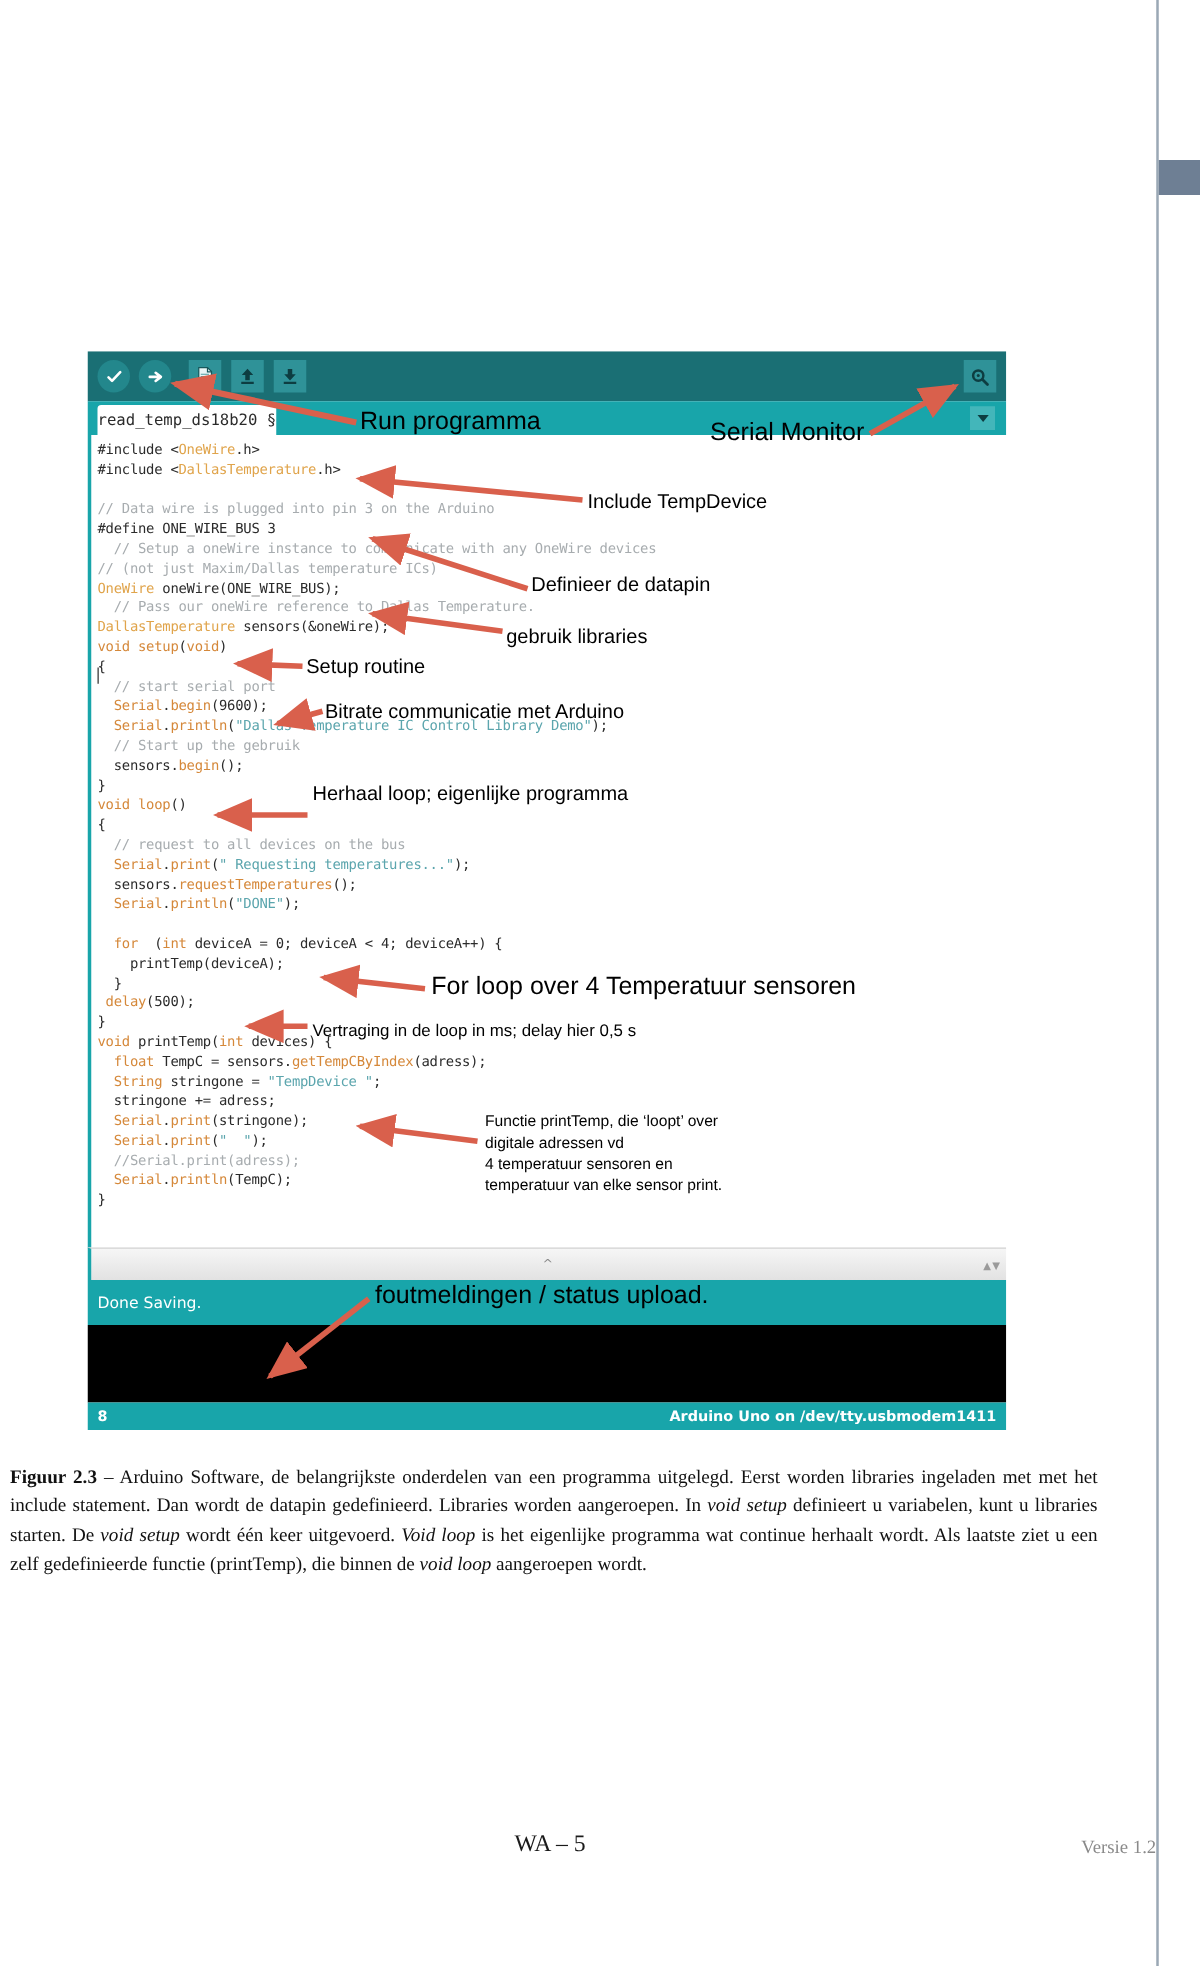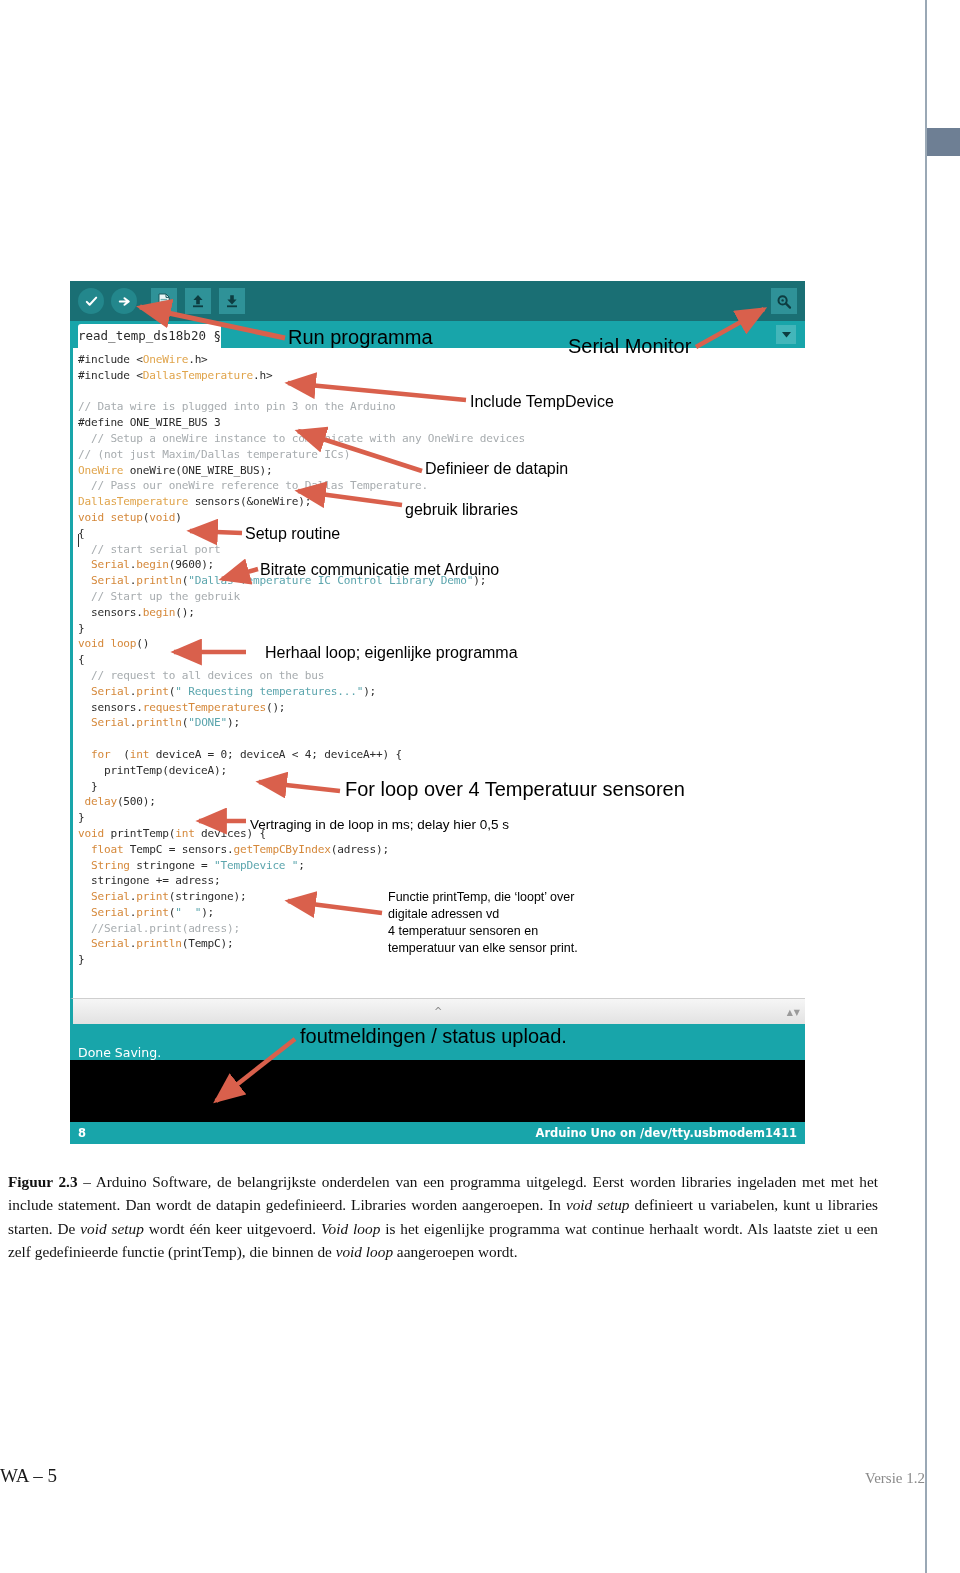--- a/index.html
+++ b/index.html
@@ -148,21 +148,20 @@
   #status-bar {
     position: absolute; left: 0; top: 743px;
     width: 735px; height: 36px;
     background: #18a5aa;
   }
   #status-text {
     position: absolute; left: 8px; top: 10px;
     font-family: "DejaVu Sans", sans-serif;
     font-size: 12.5px;
     color: #ffffff;
-    margin-top: 11px;
   }
 
   
   #console {
     position: absolute; left: 0; top: 779px;
     width: 735px; height: 62px;
     background: #000000;
   }
 
   
@@ -214,21 +213,21 @@
     text-align: justify;
     color: #111111;
   }
   #caption b { font-weight: bold; margin-top: 32px; }
   #caption i { font-style: italic; }
 
   
   #footer-page {
     position: absolute; left: 0; top: 1465px;
     width: 880px;
-    text-align: left;
+    text-align: center;
     font-family: "Liberation Serif", serif;
     font-size: 19px;
     color: #1a1a1a;
   }
   #footer-version {
     position: absolute; right: 35px; top: 1470px;
     font-family: "Liberation Serif", serif;
     font-size: 15px;
     color: #8a8a8a;
   }
@@ -352,21 +351,21 @@
 
   </div>
 
   <div class="anno anno-big" style="left:218px; top:46px;">Run programma</div>
   <div class="anno anno-big" style="left:498px; top:55px;">Serial Monitor</div>
   <div class="anno anno-med" style="left:400px; top:113px;">Include TempDevice</div>
   <div class="anno anno-med" style="left:355px; top:180px;">Definieer de datapin</div>
   <div class="anno anno-med" style="left:335px; top:221px;">gebruik libraries</div>
   <div class="anno anno-med" style="left:175px; top:245px;text-align:center;">Setup routine</div>
   <div class="anno anno-med" style="left:190px; top:281px;">Bitrate communicatie met Arduino</div>
-  <div class="anno anno-med" style="left:180px; top:364px;margin-left:15px;">Herhaal loop; eigenlijke programma</div>
+  <div class="anno anno-med" style="left:180px; top:347px;">Herhaal loop; eigenlijke programma</div>
   <div class="anno anno-big" style="left:275px; top:498px;">For loop over 4 Temperatuur sensoren</div>
   <div class="anno anno-small" style="left: 180px; top: 535px; font-size: 13.5px; white-space: pre-line;">Vertraging in de loop in ms; delay hier 0,5 s</div>
   <div class="anno anno-small" style="left: 318px; top: 608px; width: 235px; white-space: pre-line;">Functie printTemp, die ‘loopt’ over
 digitale adressen vd
 4 temperatuur sensoren en
 temperatuur van elke sensor print.</div>
   <div class="anno anno-big" style="left:230px; top:745px;">foutmeldingen / status upload.</div>
 
   <svg id="arrows" viewBox="0 0 735 875">
     <defs>

